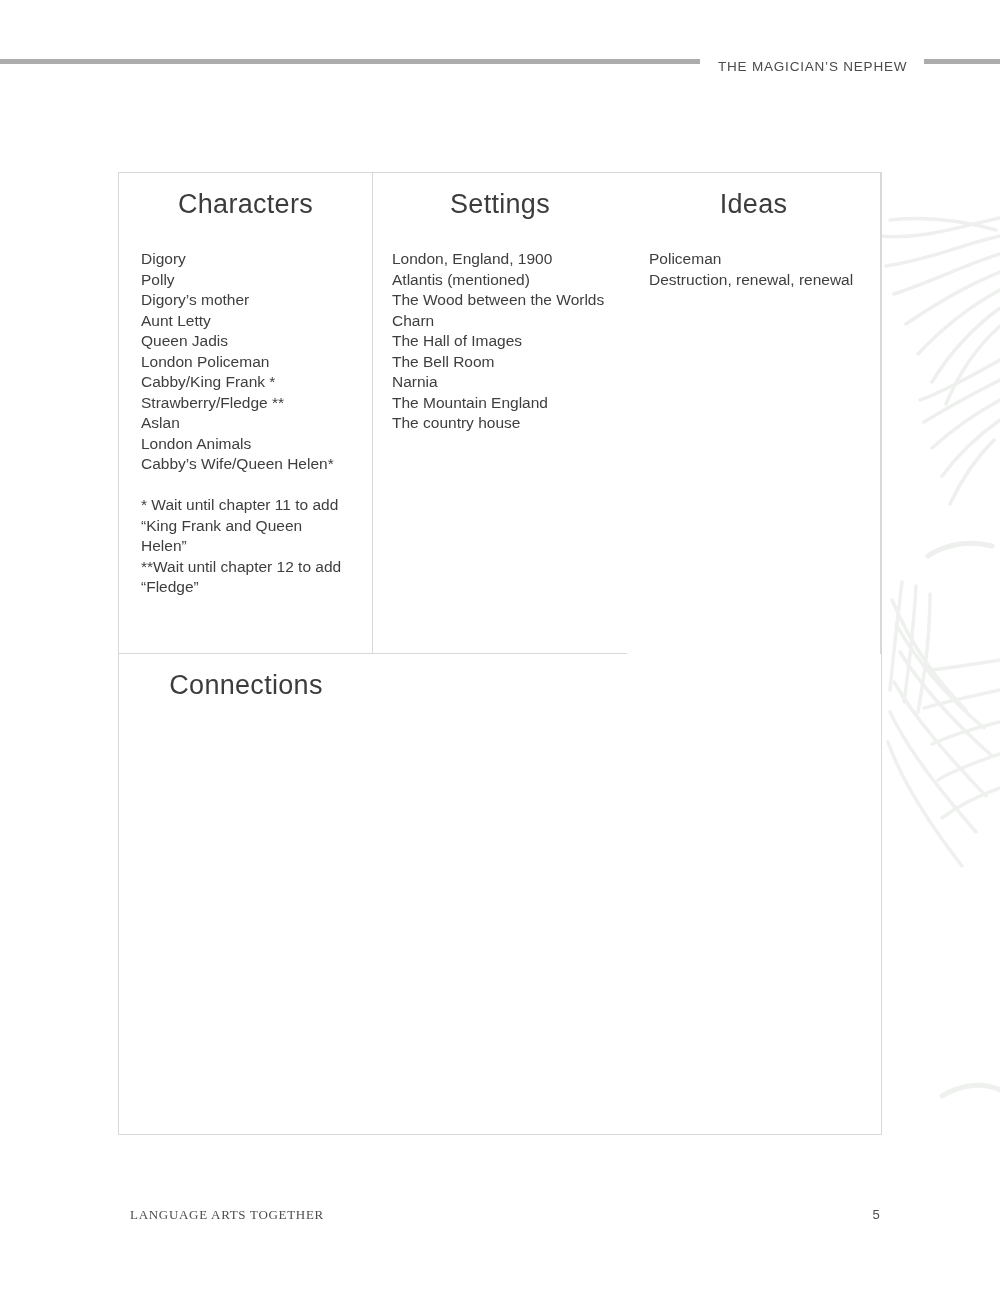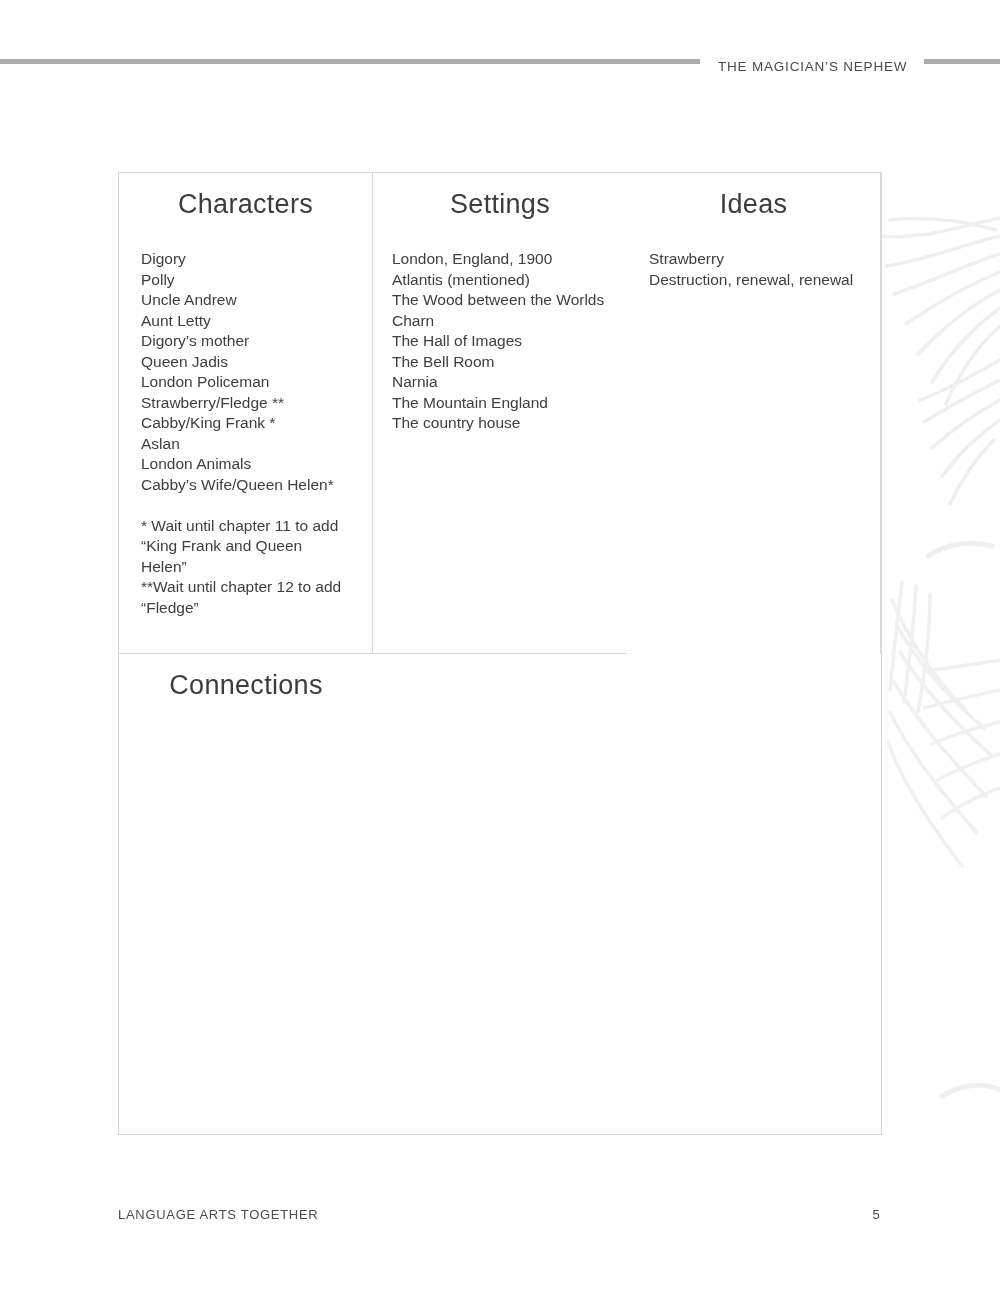--- a/index.html
+++ b/index.html
@@ -57,21 +57,21 @@
   .cell-tl .cell-body, .cell-bl .cell-body { padding-left: 22px; padding-right: 20px; }
   .cell-tr .cell-body { padding-left: 19px; padding-right: 14px; }
 
   .notes { margin-top: 20.5px; max-width: 350px; }
 
   
   .page-footer {
     position: absolute; top: 1207px; left: 0; width: 1000px; height: 18px;
     font-size: 13px; color: #4c4c4e;
   }
-  .footer-brand { position: absolute; left: 118px; letter-spacing: 0.7px; }
+  .footer-brand { position: absolute; left: 130px; letter-spacing: 0.7px; font-family: Liberation Serif, serif; }
   .page-number { position: absolute; left: 866px; width: 20px; text-align: center; }
 </style>
 </head>
 <body>
 
 <div class="page">
 
   <header class="page-header">
     <div class="rule rule-left"></div>
     <div class="header-title">THE MAGICIAN’S NEPHEW</div>
@@ -115,27 +115,26 @@
   </svg>
 
   <div class="grid">
 
     <section class="cell cell-tl">
       <h2 class="cell-title">Characters</h2>
       <div class="cell-body">
         <div class="list">
             <div class="list-line">Digory</div>
             <div class="list-line">Polly</div>
-            <div class="list-line">Uncle Andrew</div>
+            <div class="list-line">Digory’s mother</div>
             <div class="list-line">Aunt Letty</div>
-            <div class="list-line">Digory’s mother</div>
             <div class="list-line">Queen Jadis</div>
             <div class="list-line">London Policeman</div>
+            <div class="list-line">Cabby/King Frank *</div>
             <div class="list-line">Strawberry/Fledge **</div>
-            <div class="list-line">Cabby/King Frank *</div>
             <div class="list-line">Aslan</div>
             <div class="list-line">London Animals</div>
             <div class="list-line">Cabby’s Wife/Queen Helen*</div>
           </div>
         <div class="notes">
             <div class="note-line">* Wait until chapter 11 to add “King Frank and Queen Helen”</div>
             <div class="note-line">**Wait until chapter 12 to add “Fledge”</div>
           </div>
       </div>
     </section>
@@ -154,21 +153,21 @@
             <div class="list-line">The Mountain England</div>
             <div class="list-line">The country house</div>
           </div>
       </div>
     </section>
 
     <section class="cell cell-bl">
       <h2 class="cell-title">Ideas</h2>
       <div class="cell-body">
         <div class="list">
-            <div class="list-line">Strawberry</div>
+            <div class="list-line">Policeman</div>
             <div class="list-line">Destruction, renewal, renewal</div>
           </div>
       </div>
     </section>
 
     <section class="cell cell-br">
       <h2 class="cell-title">Connections</h2>
       <div class="cell-body">
         <div class="list"></div>
       </div>

